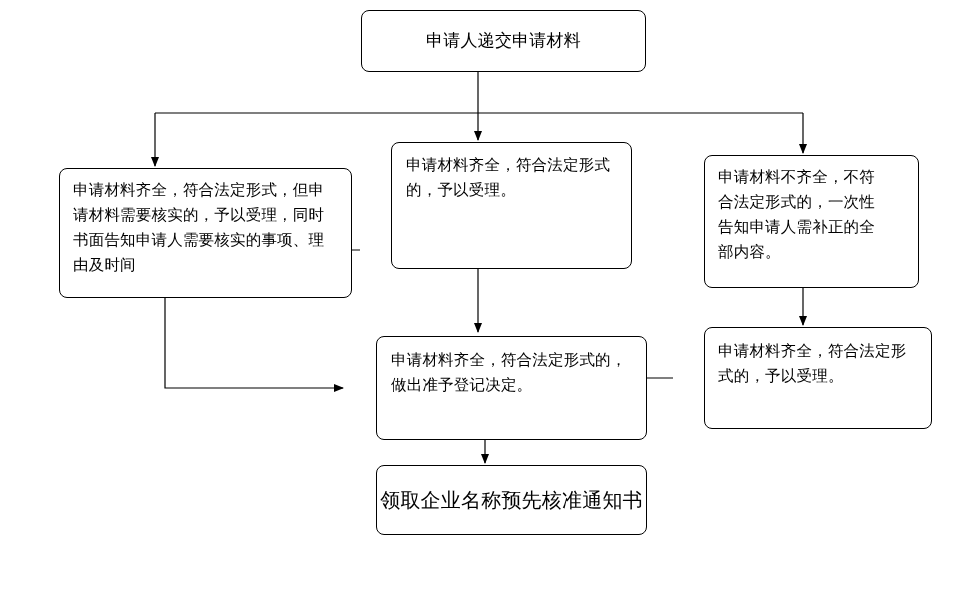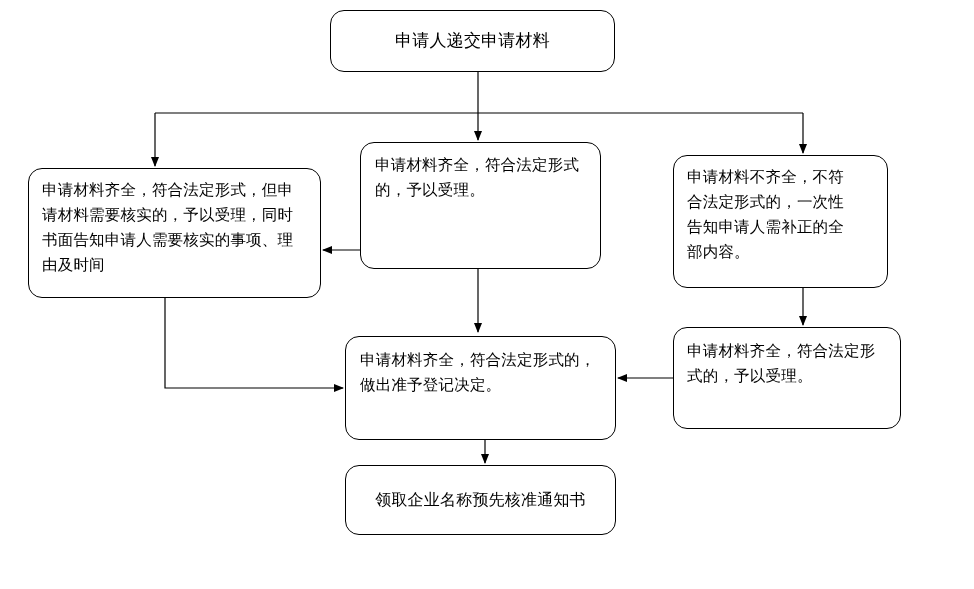--- a/index.html
+++ b/index.html
@@ -22,25 +22,26 @@
     left: 0;
     top: 0;
     width: 974px;
     height: 589px;
     pointer-events: none;
   }
   .node {
     position: absolute;
     box-sizing: border-box;
     border: 1px solid #000000;
-    border-radius: 14px;
+    border-radius: 8px;
     background: #ffffff;
     display: flex;
     align-items: flex-start;
     justify-content: flex-start;
+    margin-left: 31px;
   }
   .node .node-text {
     display: block;
     width: 100%;
     font-size: 15.5px;
     line-height: 1.62;
     color: #000000;
     letter-spacing: 0.2px;
     white-space: pre-wrap;
     word-break: break-all;
@@ -54,21 +55,21 @@
   }
   
   #node-submit      { left: 330px; top: 10px;  width: 285px; height: 62px; }
   #node-submit .node-text { font-size: 17px; }
   #node-verify      { left: 28px;  top: 168px; width: 293px; height: 130px; padding: 9px 13px 0 13px; }
   #node-accept      { left: 360px; top: 142px; width: 241px; height: 127px; padding: 10px 14px 0 14px; }
   #node-incomplete  { left: 673px; top: 155px; width: 215px; height: 133px; padding: 9px 29px 0 13px; }
   #node-accept2     { left: 673px; top: 327px; width: 228px; height: 102px; padding: 11px 13px 0 13px; }
   #node-approve     { left: 345px; top: 336px; width: 271px; height: 104px; padding: 11px 14px 0 14px; }
   #node-notice      { left: 345px; top: 465px; width: 271px; height: 70px; padding: 0; }
-  #node-notice .node-text { font-size: 16px; }
+  #node-notice .node-text { font-size: 20px; }
 </style>
 </head>
 <body>
 
 <div id="flowchart-canvas">
 
   <svg id="edge-layer" width="974" height="589" viewBox="0 0 974 589" xmlns="http://www.w3.org/2000/svg">
     <defs>
       <marker id="arrow" markerWidth="10" markerHeight="8" refX="9" refY="4" orient="auto" markerUnits="userSpaceOnUse">
         <path d="M0,0 L10,4 L0,8 z" fill="#000000"></path>

